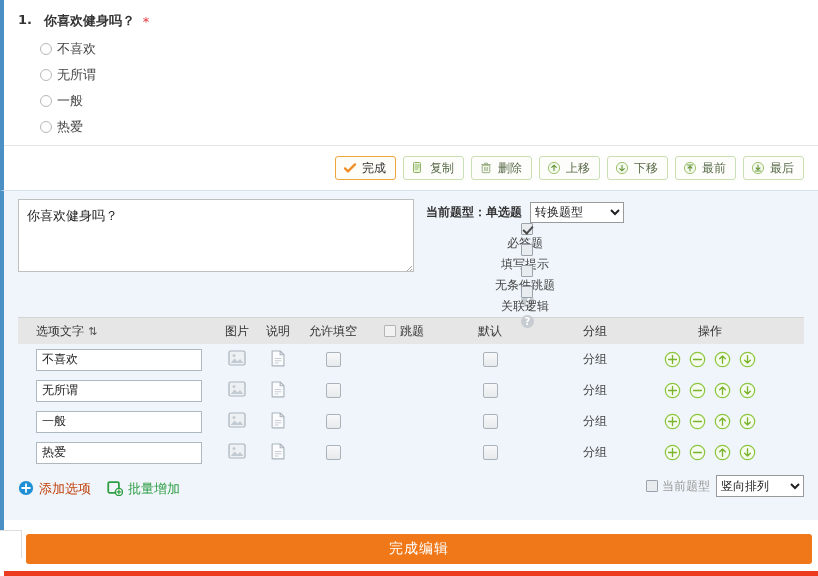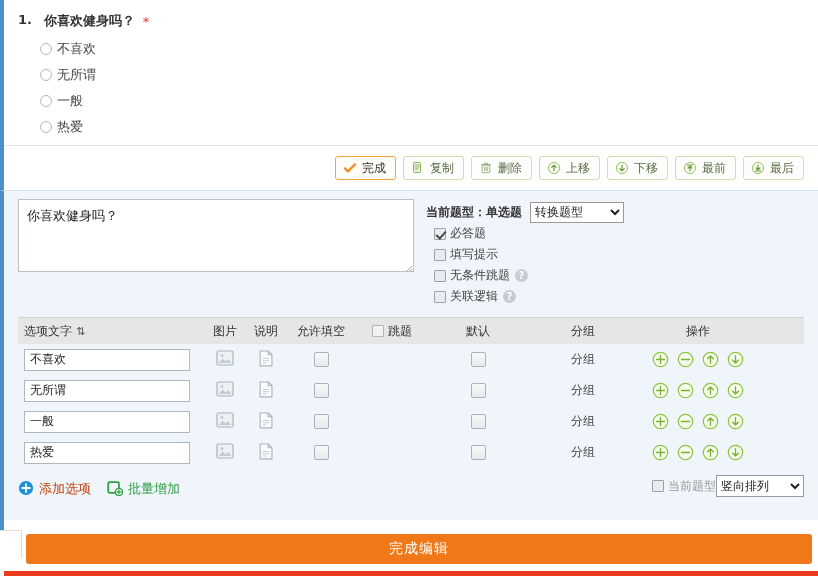--- a/index.html
+++ b/index.html
@@ -171,20 +171,21 @@
     border: 1px solid #9a9a9a;
     background: #fff;
     color: #222;
   }
   .chk-row {
     display: flex;
     align-items: center;
     height: 21px;
     font-size: 12px;
     color: #444;
+    flex-direction: column;
   }
   .chk {
     width: 12px; height: 12px;
     margin: 0 4px 0 8px;
     border: 1px solid #9aa3ab;
     background: #e8ecef;
     flex: none;
     position: relative;
     border-radius: 1px;
   }
@@ -221,21 +222,21 @@
     height: 27px;
     font-size: 12px;
     color: #333;
     border-top: 1px solid #d4d4d4;
   }
   .ot-row {
     display: flex;
     align-items: center;
     height: 31px;
   }
-  .c-text   { width: 186px; padding-left: 6px; flex: none; }
+  .c-text   { width: 186px; padding-left: 6px; flex: none; margin-left: 12px; }
   .c-img    { width: 42px;  text-align: center; flex: none; }
   .c-desc   { width: 40px;  text-align: center; flex: none; }
   .c-blank  { width: 70px;  text-align: center; flex: none; }
   .c-skip   { width: 72px;  text-align: center; flex: none; }
   .c-def    { width: 100px; text-align: center; flex: none; }
   .c-group  { width: 110px; text-align: center; flex: none; }
   .c-act    { width: 120px; text-align: center; flex: none; }
 
   .ot-head .c-skip { display: flex; align-items: center; justify-content: center; }
   .sort-ico {
@@ -301,20 +302,21 @@
 
   .rand-wrap {
     position: absolute;
     right: 0; top: 3px;
     display: flex;
     align-items: center;
     font-size: 12px;
     color: #999;
   }
   .layout-select {
+    margin-left: 6px;
     height: 22px;
     width: 88px;
     font-size: 12px;
     font-family: "DejaVu Sans", "Liberation Sans", sans-serif;
     border: 1px solid #9a9a9a;
     background: #fff;
     color: #222;
   }
 
   

